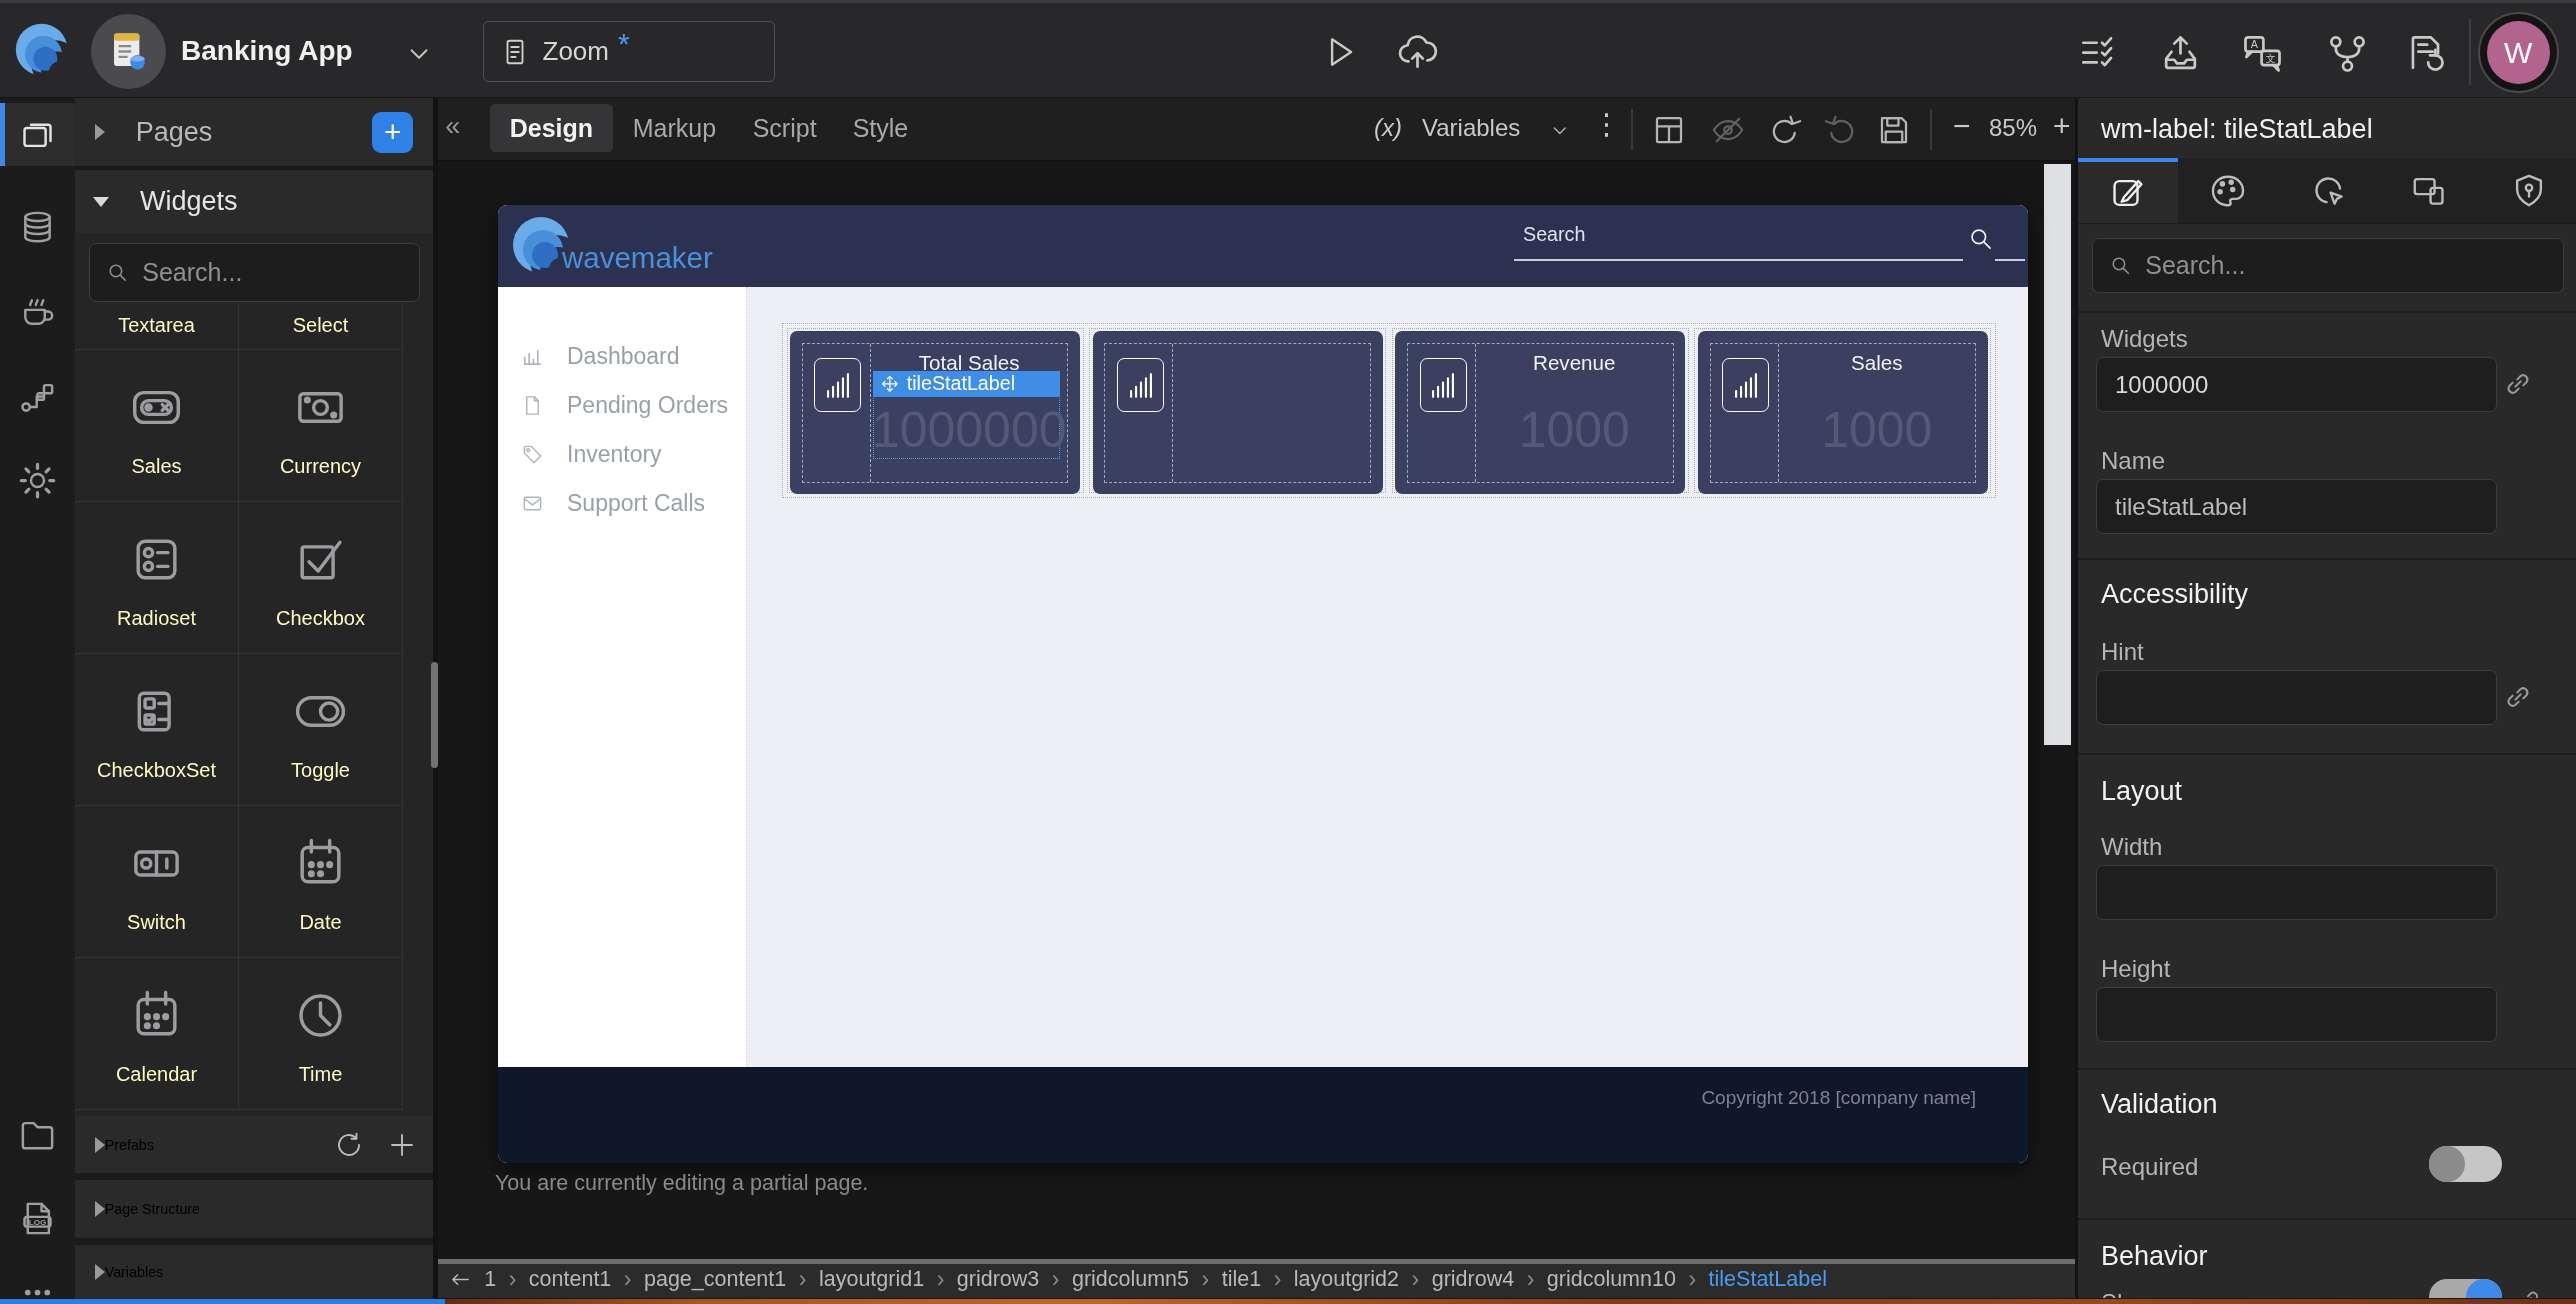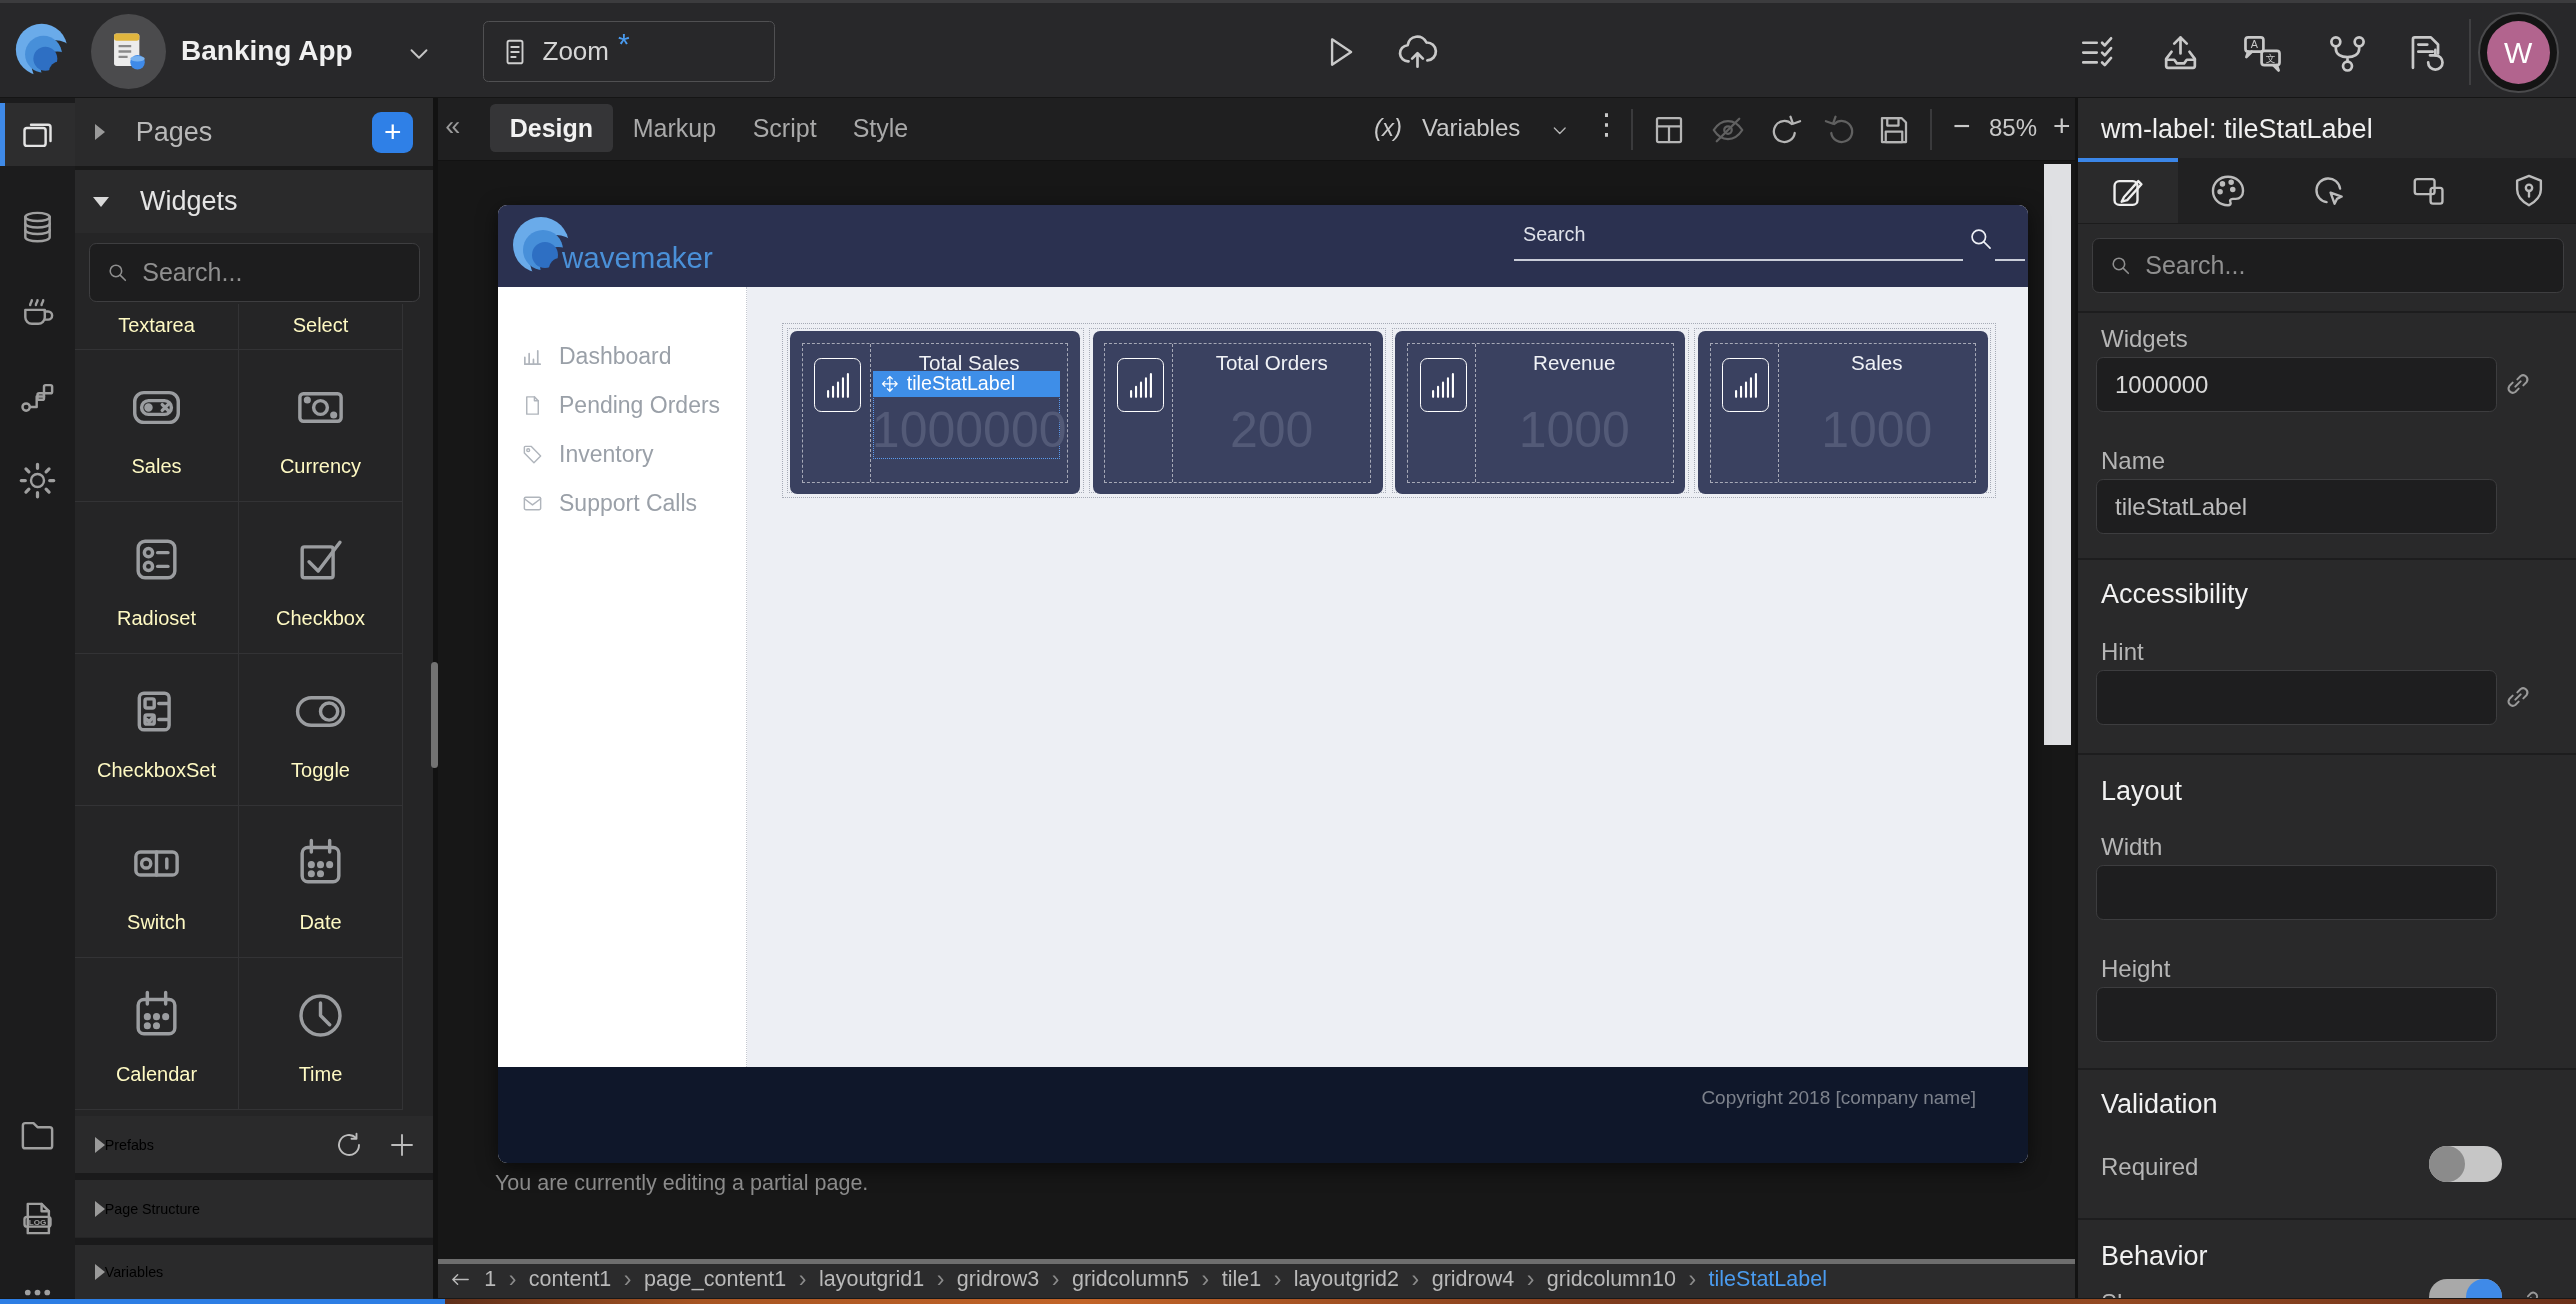--- a/index.html
+++ b/index.html
@@ -59,21 +59,21 @@
   .artboard{position:absolute;left:60px;top:107px;width:1530px;height:958px;background:#edeff4;border-radius:9px;box-shadow:0 5.4px 19.7px rgba(0,0,0,.55)}
   .pv-header{position:absolute;left:0;top:0;width:1530px;height:82px;background:#2b3150;border-radius:9px 9px 0 0}
   .pv-brand{position:absolute;left:64px;top:36px;font-size:29.5px;color:#4a90d8}
   .pv-logo{position:absolute;left:12.5px;top:9px;width:64px;height:64px}
   .pv-search-lbl{position:absolute;left:1025px;top:18px;font-size:19.7px;color:#dfe2ea}
   .pv-underline{position:absolute;top:54px;height:1.8px;background:#c9cdd8}
   .pv-search-ic{position:absolute;left:1469px;top:19.7px;color:#eef0f6}
   .pv-sidebar{position:absolute;left:0;top:82px;width:249px;height:780px;background:#ffffff;border-right:0.9px dotted #c5c8d0;padding-top:45px}
   .pv-nav{height:49px;display:flex;align-items:center;color:#9da3ab}
   .pv-nav .nic{margin-left:23px;color:#b0b5bc}
-  .pv-nav .nlbl{margin-left:15px;font-size:23px;color:#9aa0a8}
+  .pv-nav .nlbl{margin-left:23px;font-size:23px;color:#9aa0a8}
   .pv-footer{position:absolute;left:0;top:862px;width:1530px;height:96px;background:#0f172a;border-radius:0 0 9px 9px}
   .pv-copy{position:absolute;right:52px;top:19.7px;font-size:19px;color:#7d828c}
   .tile-row{position:absolute;left:284px;top:118px;width:1214px;height:175px;border:0.9px dotted #a6abb6;padding:3.6px;display:flex;gap:5.4px}
   .grid-col{flex:1;border:0.9px dotted #a6abb6;padding:2.7px}
   .tile{position:relative;height:163px;background:#3a4160;border-radius:7.2px}
   .tile-inner{position:absolute;inset:11.6px;border:0.9px dashed rgba(255,255,255,.55);display:flex}
   .tile-iconcol{position:relative;width:68px;border-right:0.9px dashed rgba(255,255,255,.55)}
   .tile-iconbox{position:absolute;left:11.6px;top:14.3px;width:47px;height:54px;border:1.8px solid #fff;border-radius:7.2px;display:flex;align-items:center;justify-content:center;color:#fff}
   .tile-content{position:relative;flex:1}
   .tile-title{position:absolute;top:7.2px;left:0;right:0;text-align:center;font-size:20.6px;color:#f0f2f6}
@@ -611,24 +611,20 @@
         <div class="grid-col">
           <div class="tile">
             <div class="tile-inner">
               <div class="tile-iconcol">
                   <div class="tile-iconbox">
                 <svg class="ico" width="34" height="39" viewBox="0 0 48 48" stroke-width="2.5">
                       <path d="M10 40V32M17 40V26M24 40V20M31 40V14M38 40V8"></path>
                     </svg>
               </div>
                 </div>
-              <div class="tile-content">
-                <div class="tile-title">Total Orders</div>
-                <div class="tile-value">200</div>
-              </div>
             </div>
           </div>
         </div>
 
         <div class="grid-col">
           <div class="tile">
             <div class="tile-inner">
               <div class="tile-iconcol">
                   <div class="tile-iconbox">
                 <svg class="ico" width="34" height="39" viewBox="0 0 48 48" stroke-width="2.5">

